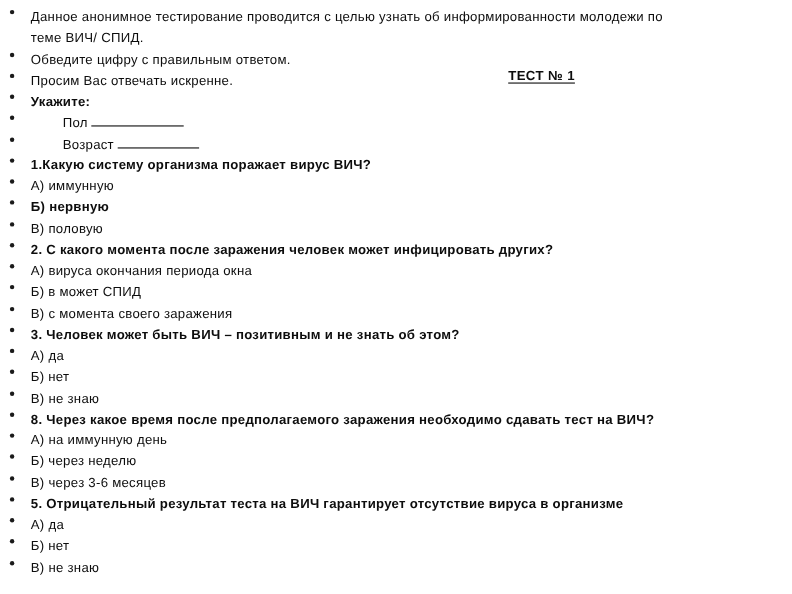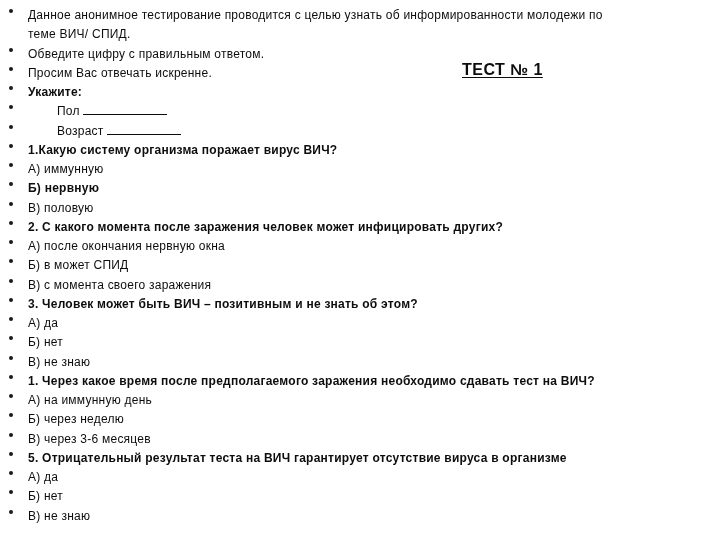--- a/index.html
+++ b/index.html
@@ -63,21 +63,21 @@
 
   .bold {
     font-weight: bold;
   }
 
   
   .test-heading {
     position: absolute;
     left: 462px;
     top: 0;
-    font-size: 16px;
+    font-size: 12px;
     line-height: 19px;
     font-weight: bold;
     text-decoration: underline;
     text-underline-offset: 2px;
     white-space: pre;
     letter-spacing: 0.03em;
     color: #0d0d0d;
   }
 
   
@@ -138,21 +138,21 @@
     <div class="line" style="top: 194.5px; padding-left: 36px;">
       <span class="bullet"></span>
       <span class="text">В) половую</span>
     </div>
     <div class="line" style="top: 213.75px;">
       <span class="bullet"></span>
       <span class="text bold">2. С какого момента после заражения человек может инфицировать других?</span>
     </div>
     <div class="line" style="top: 233px;">
       <span class="bullet"></span>
-      <span class="text">А) после окончания нервную окна</span>
+      <span class="text">А) вируса окончания периода окна</span>
     </div>
     <div class="line" style="top: 252.25px;">
       <span class="bullet"></span>
       <span class="text">Б) в может СПИД</span>
     </div>
     <div class="line" style="top: 271.5px;">
       <span class="bullet"></span>
       <span class="text">В) с момента своего заражения</span>
     </div>
     <div class="line" style="top: 290.75px;">
@@ -166,21 +166,21 @@
     <div class="line" style="top: 329.25px;">
       <span class="bullet"></span>
       <span class="text">Б) нет</span>
     </div>
     <div class="line" style="top: 348.5px;">
       <span class="bullet"></span>
       <span class="text">В) не знаю</span>
     </div>
     <div class="line" style="top: 367.75px;">
       <span class="bullet"></span>
-      <span class="text bold">1. Через какое время после предполагаемого заражения необходимо сдавать тест на ВИЧ?</span>
+      <span class="text bold">8. Через какое время после предполагаемого заражения необходимо сдавать тест на ВИЧ?</span>
     </div>
     <div class="line" style="top: 387px;">
       <span class="bullet"></span>
       <span class="text">А) на иммунную день</span>
     </div>
     <div class="line" style="top: 406.25px;">
       <span class="bullet"></span>
       <span class="text">Б) через неделю</span>
     </div>
     <div class="line" style="top: 425.5px;">

